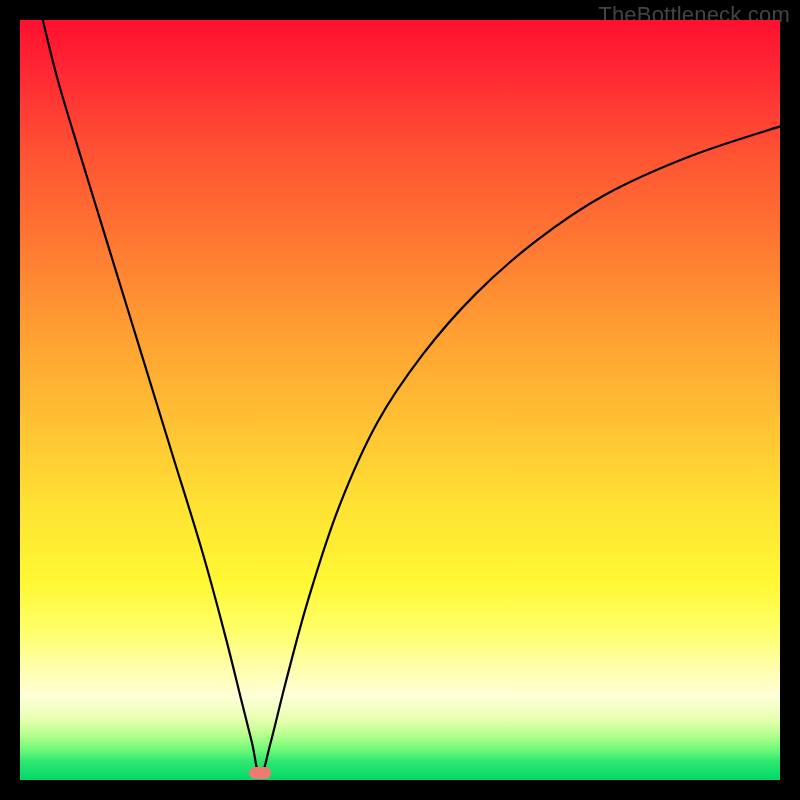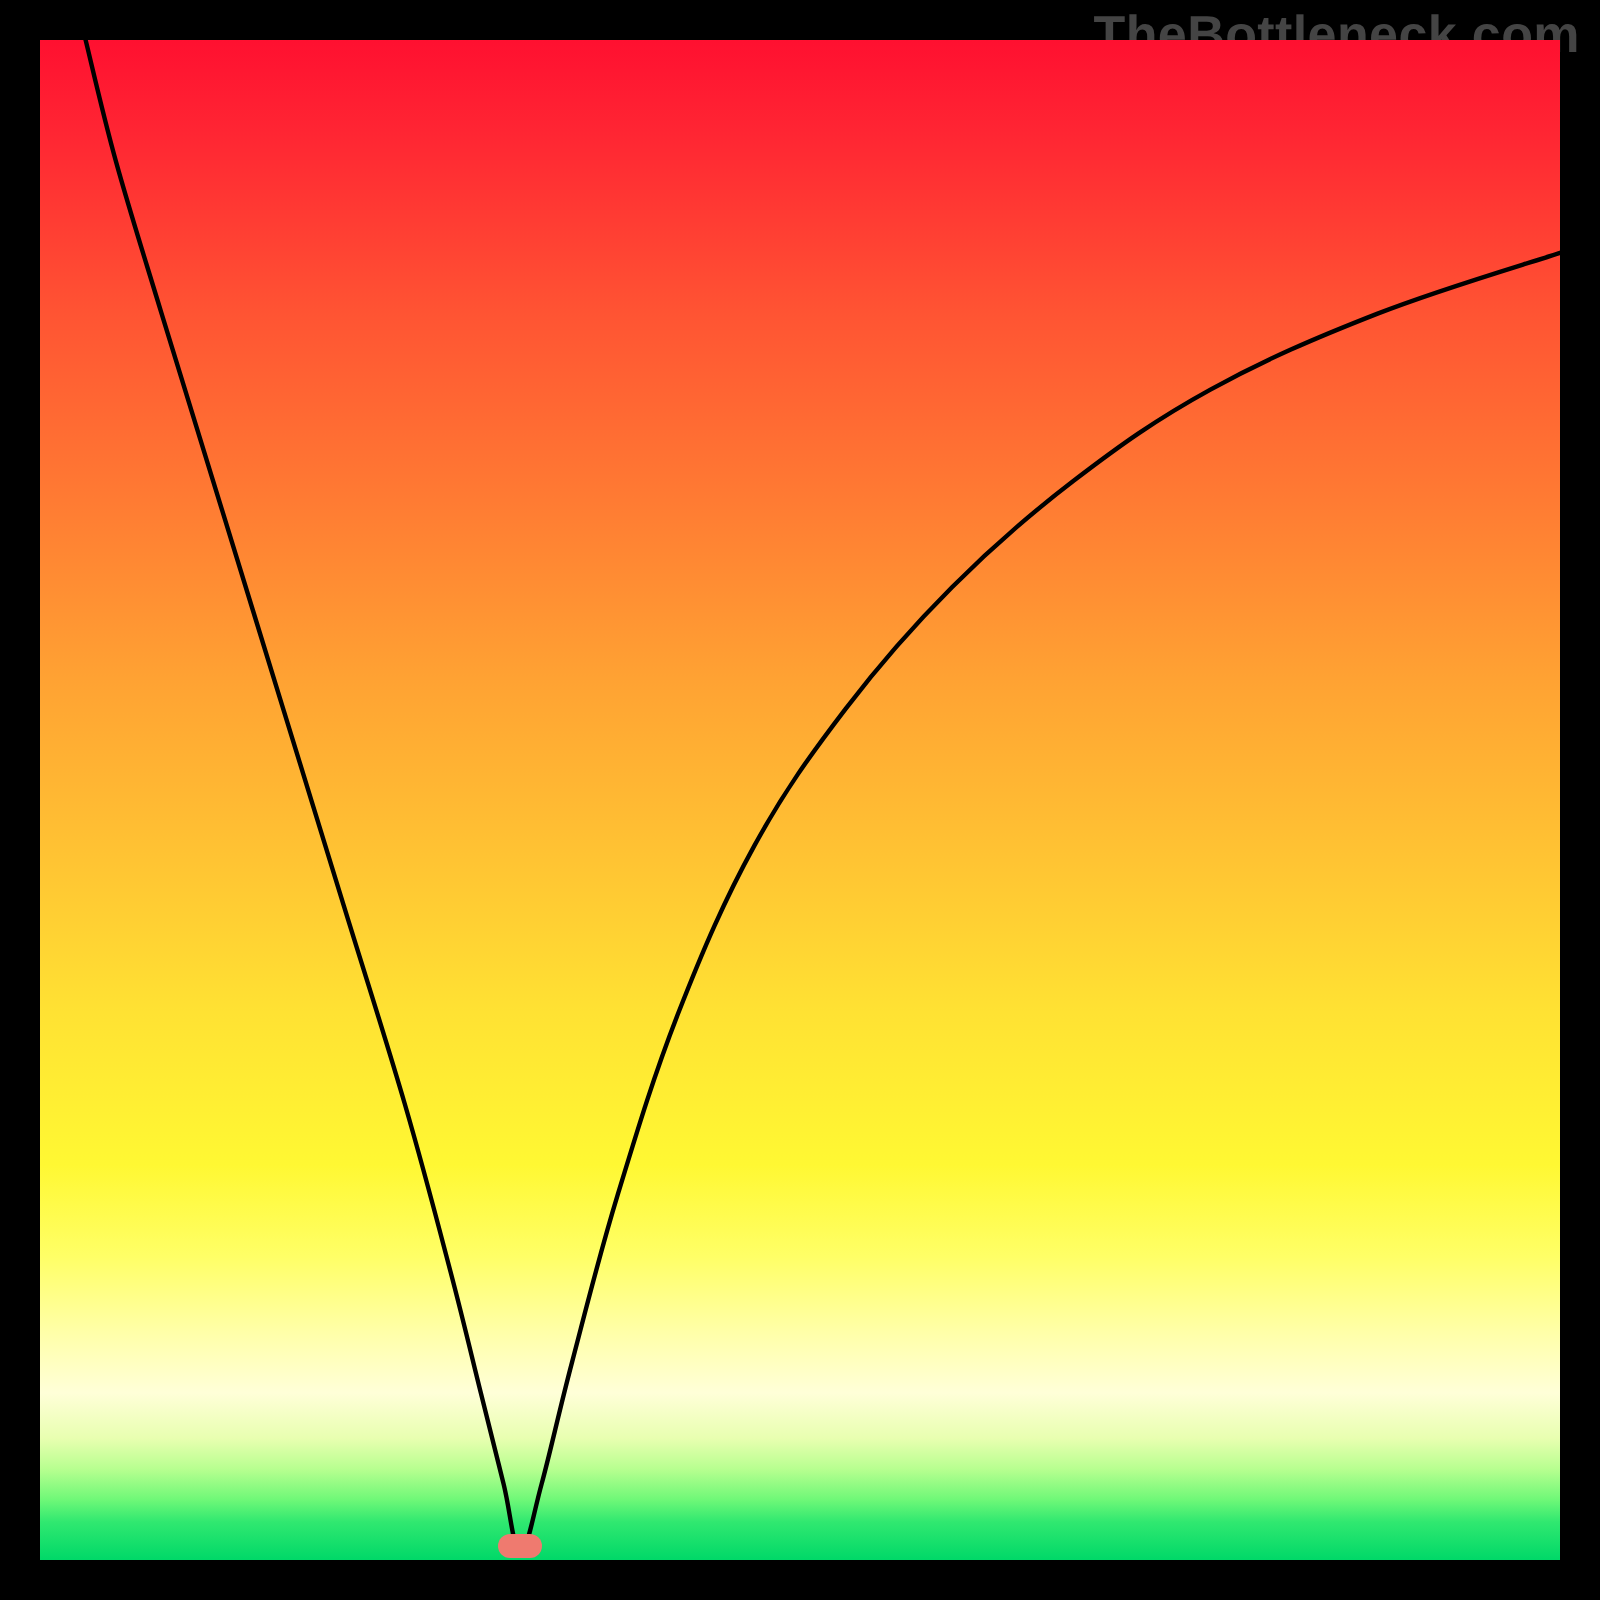--- a/index.html
+++ b/index.html
@@ -42,22 +42,22 @@
       #70f878 96%,
       #30e870 97.5%,
       #00d868 100%
     );
   }
   .attribution {
     position: absolute;
     top: 2px;
     right: 10px;
     color: #444;
-    font-size: 26px;
-    font-weight: 700;
+    font-size: 22px;
+    font-weight: 400;
     letter-spacing: 0.2px;
   }
   svg.curve {
     position: absolute;
     left: 20px;
     top: 20px;
     width: 760px;
     height: 760px;
     overflow: visible;
   }

